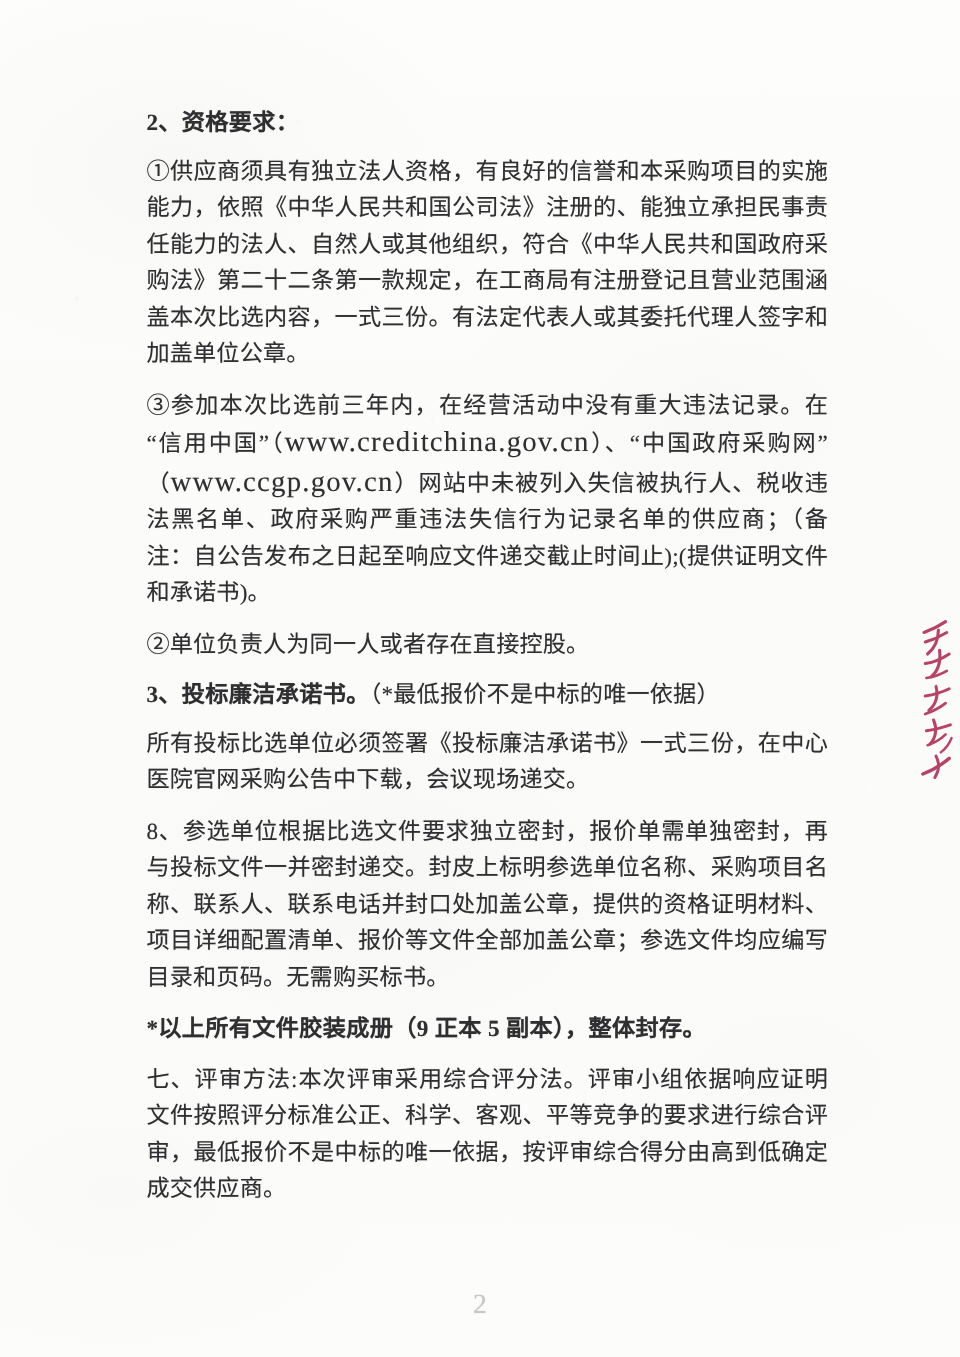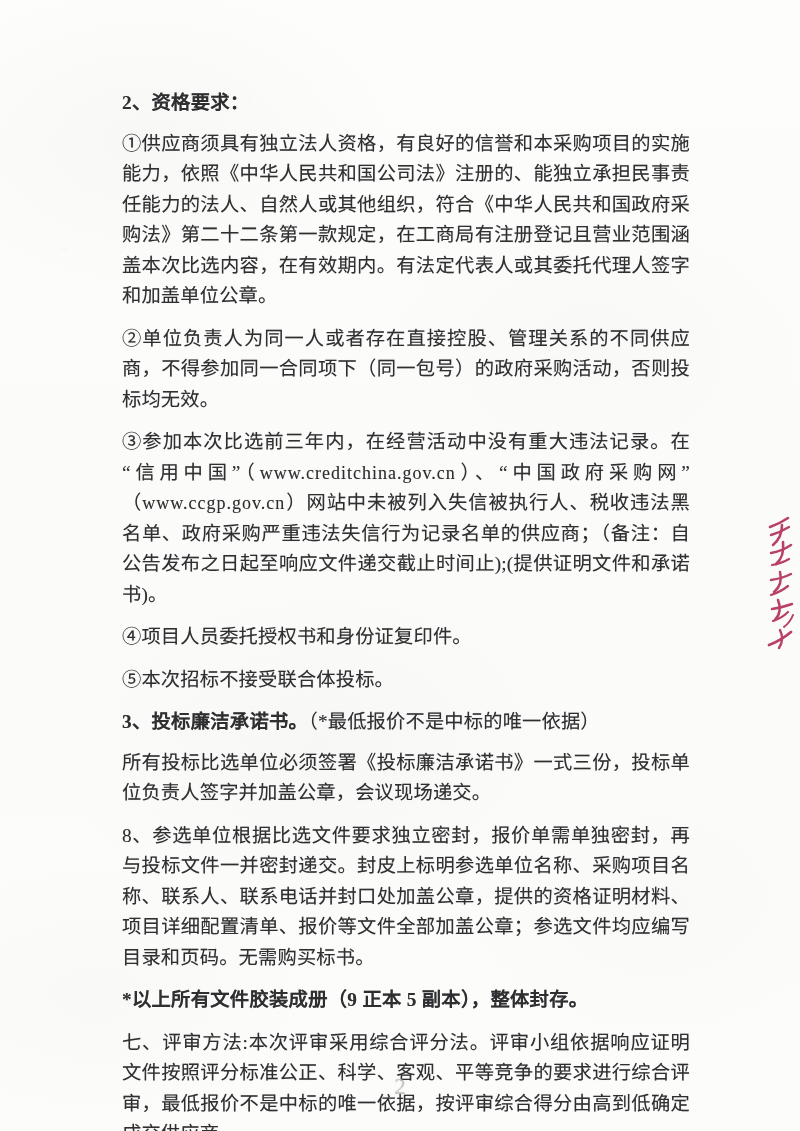--- a/index.html
+++ b/index.html
@@ -67,21 +67,21 @@
   .bold {
     font-weight: bold;
     letter-spacing: 0.3px;
     text-shadow: 0 0 0.6px rgba(55,55,57,0.45);
   }
 
   
   .url {
     font-family: "Liberation Serif", "DejaVu Serif", serif;
     letter-spacing: 1.0px;
-    font-size: 18px;
+    font-size: 24px;
     margin-top: 15px;
   }
 
   
   .red-note {
     position: absolute;
     left: 758px;
     top: 512px;
     width: 44px;
     height: 142px;
@@ -106,34 +106,32 @@
 <body>
 
 <div class="page">
 
   <div class="grain"></div>
 
   <div class="content">
 
     <p class="p bold tight">2、资格要求：</p>
 
-    <p class="p">①供应商须具有独立法人资格，有良好的信誉和本采购项目的实施能力，依照《中华人民共和国公司法》注册的、能独立承担民事责任能力的法人、自然人或其他组织，符合《中华人民共和国政府采购法》第二十二条第一款规定，在工商局有注册登记且营业范围涵盖本次比选内容，在有效期内。有法定代表人或其委托代理人签字和加盖单位公章。</p>
+    <p class="p">①供应商须具有独立法人资格，有良好的信誉和本采购项目的实施能力，依照《中华人民共和国公司法》注册的、能独立承担民事责任能力的法人、自然人或其他组织，符合《中华人民共和国政府采购法》第二十二条第一款规定，在工商局有注册登记且营业范围涵盖本次比选内容，一式三份。有法定代表人或其委托代理人签字和加盖单位公章。</p>
 
-    <p class="p">②单位负责人为同一人或者存在直接控股、管理关系的不同供应商，不得参加同一合同项下（同一包号）的政府采购活动，否则投标均无效。</p>
 
     <p class="p"><span>③参加本次比选前三年内，在经营活动中没有重大违法记录。在“信用中国”（</span><span class="url">www.creditchina.gov.cn</span><span>）、“中国政府采购网”（</span><span class="url">www.ccgp.gov.cn</span><span>）网站中未被列入失信被执行人、税收违法黑名单、政府采购严重违法失信行为记录名单的供应商；（备注：自公告发布之日起至响应文件递交截止时间止);(提供证明文件和承诺书)。</span></p>
 
-    <p class="p">④项目人员委托授权书和身份证复印件。</p>
+    <p class="p">②单位负责人为同一人或者存在直接控股。</p>
 
-    <p class="p">⑤本次招标不接受联合体投标。</p>
 
 
     <p class="p tight"><span class="bold">3、投标廉洁承诺书。</span><span>（*最低报价不是中标的唯一依据）</span></p>
 
-    <p class="p">所有投标比选单位必须签署《投标廉洁承诺书》一式三份，投标单位负责人签字并加盖公章，会议现场递交。</p>
+    <p class="p">所有投标比选单位必须签署《投标廉洁承诺书》一式三份，在中心医院官网采购公告中下载，会议现场递交。</p>
 
     <p class="p">8、参选单位根据比选文件要求独立密封，报价单需单独密封，再与投标文件一并密封递交。封皮上标明参选单位名称、采购项目名称、联系人、联系电话并封口处加盖公章，提供的资格证明材料、项目详细配置清单、报价等文件全部加盖公章；参选文件均应编写目录和页码。无需购买标书。</p>
 
     <p class="p bold">*以上所有文件胶装成册（9 正本 5 副本），整体封存。</p>
 
     <p class="p">七、评审方法:本次评审采用综合评分法。评审小组依据响应证明文件按照评分标准公正、科学、客观、平等竞争的要求进行综合评审，最低报价不是中标的唯一依据，按评审综合得分由高到低确定成交供应商。</p>
 
   </div>
 
   <div class="red-note">

